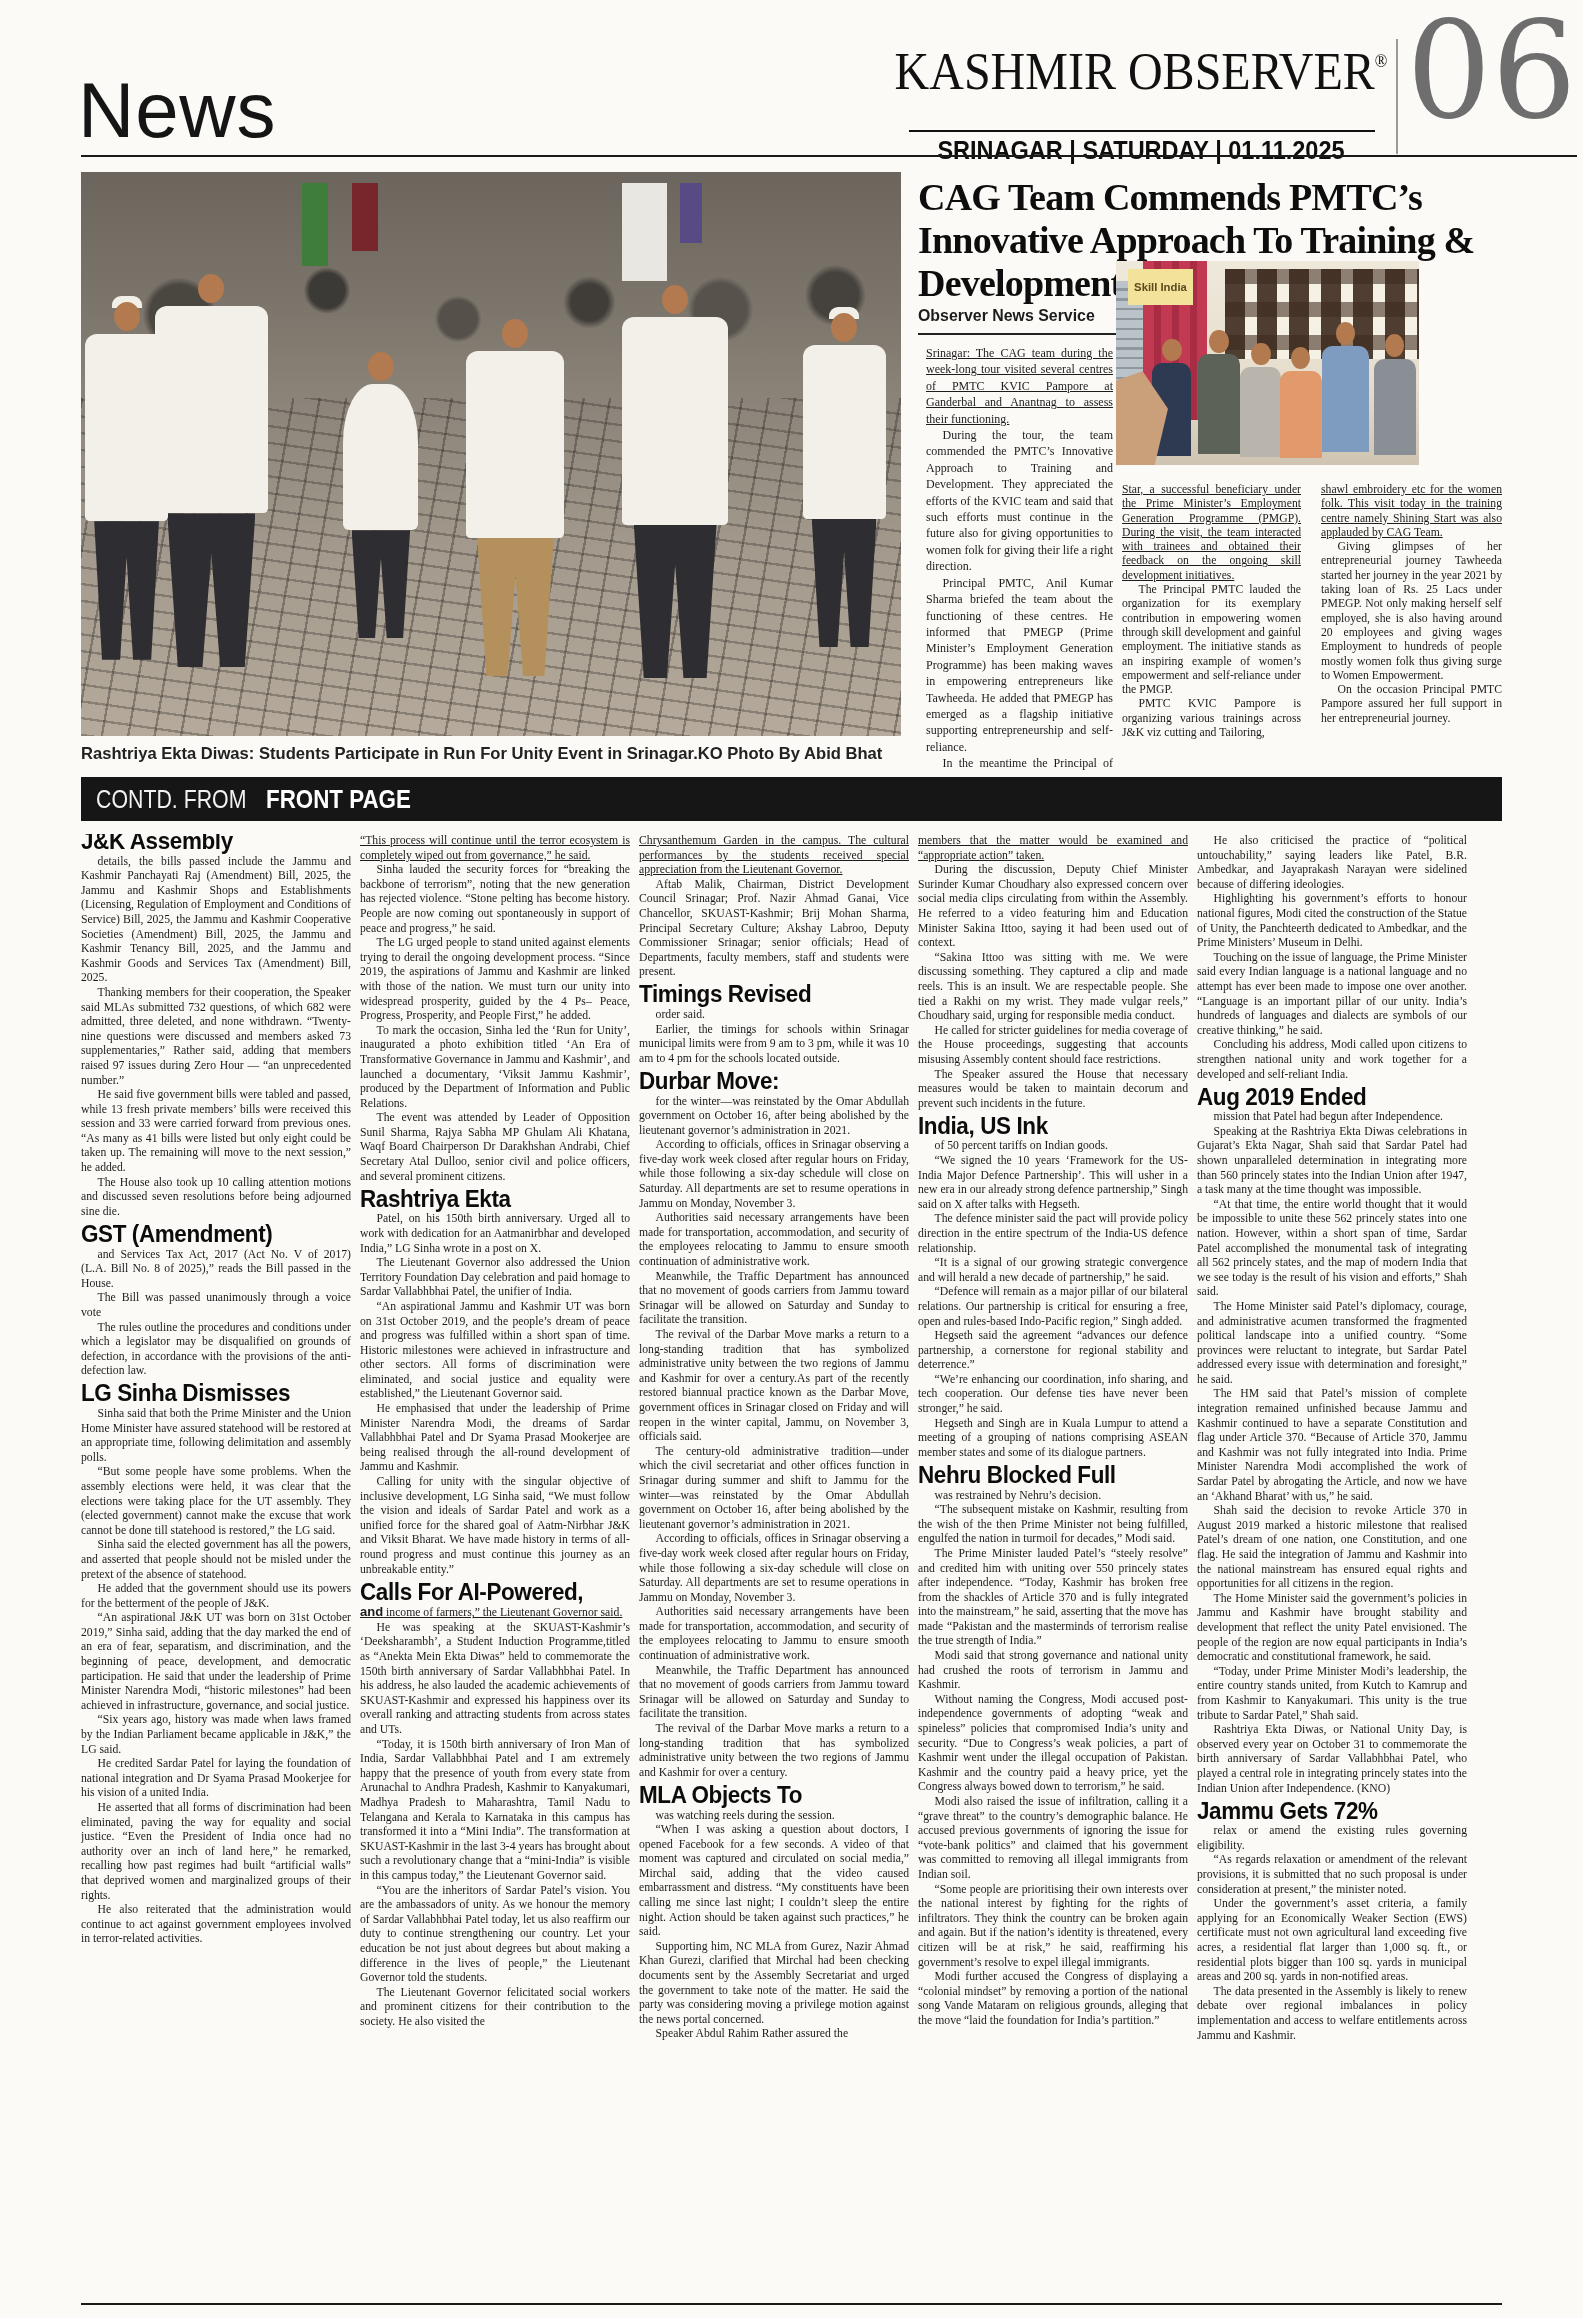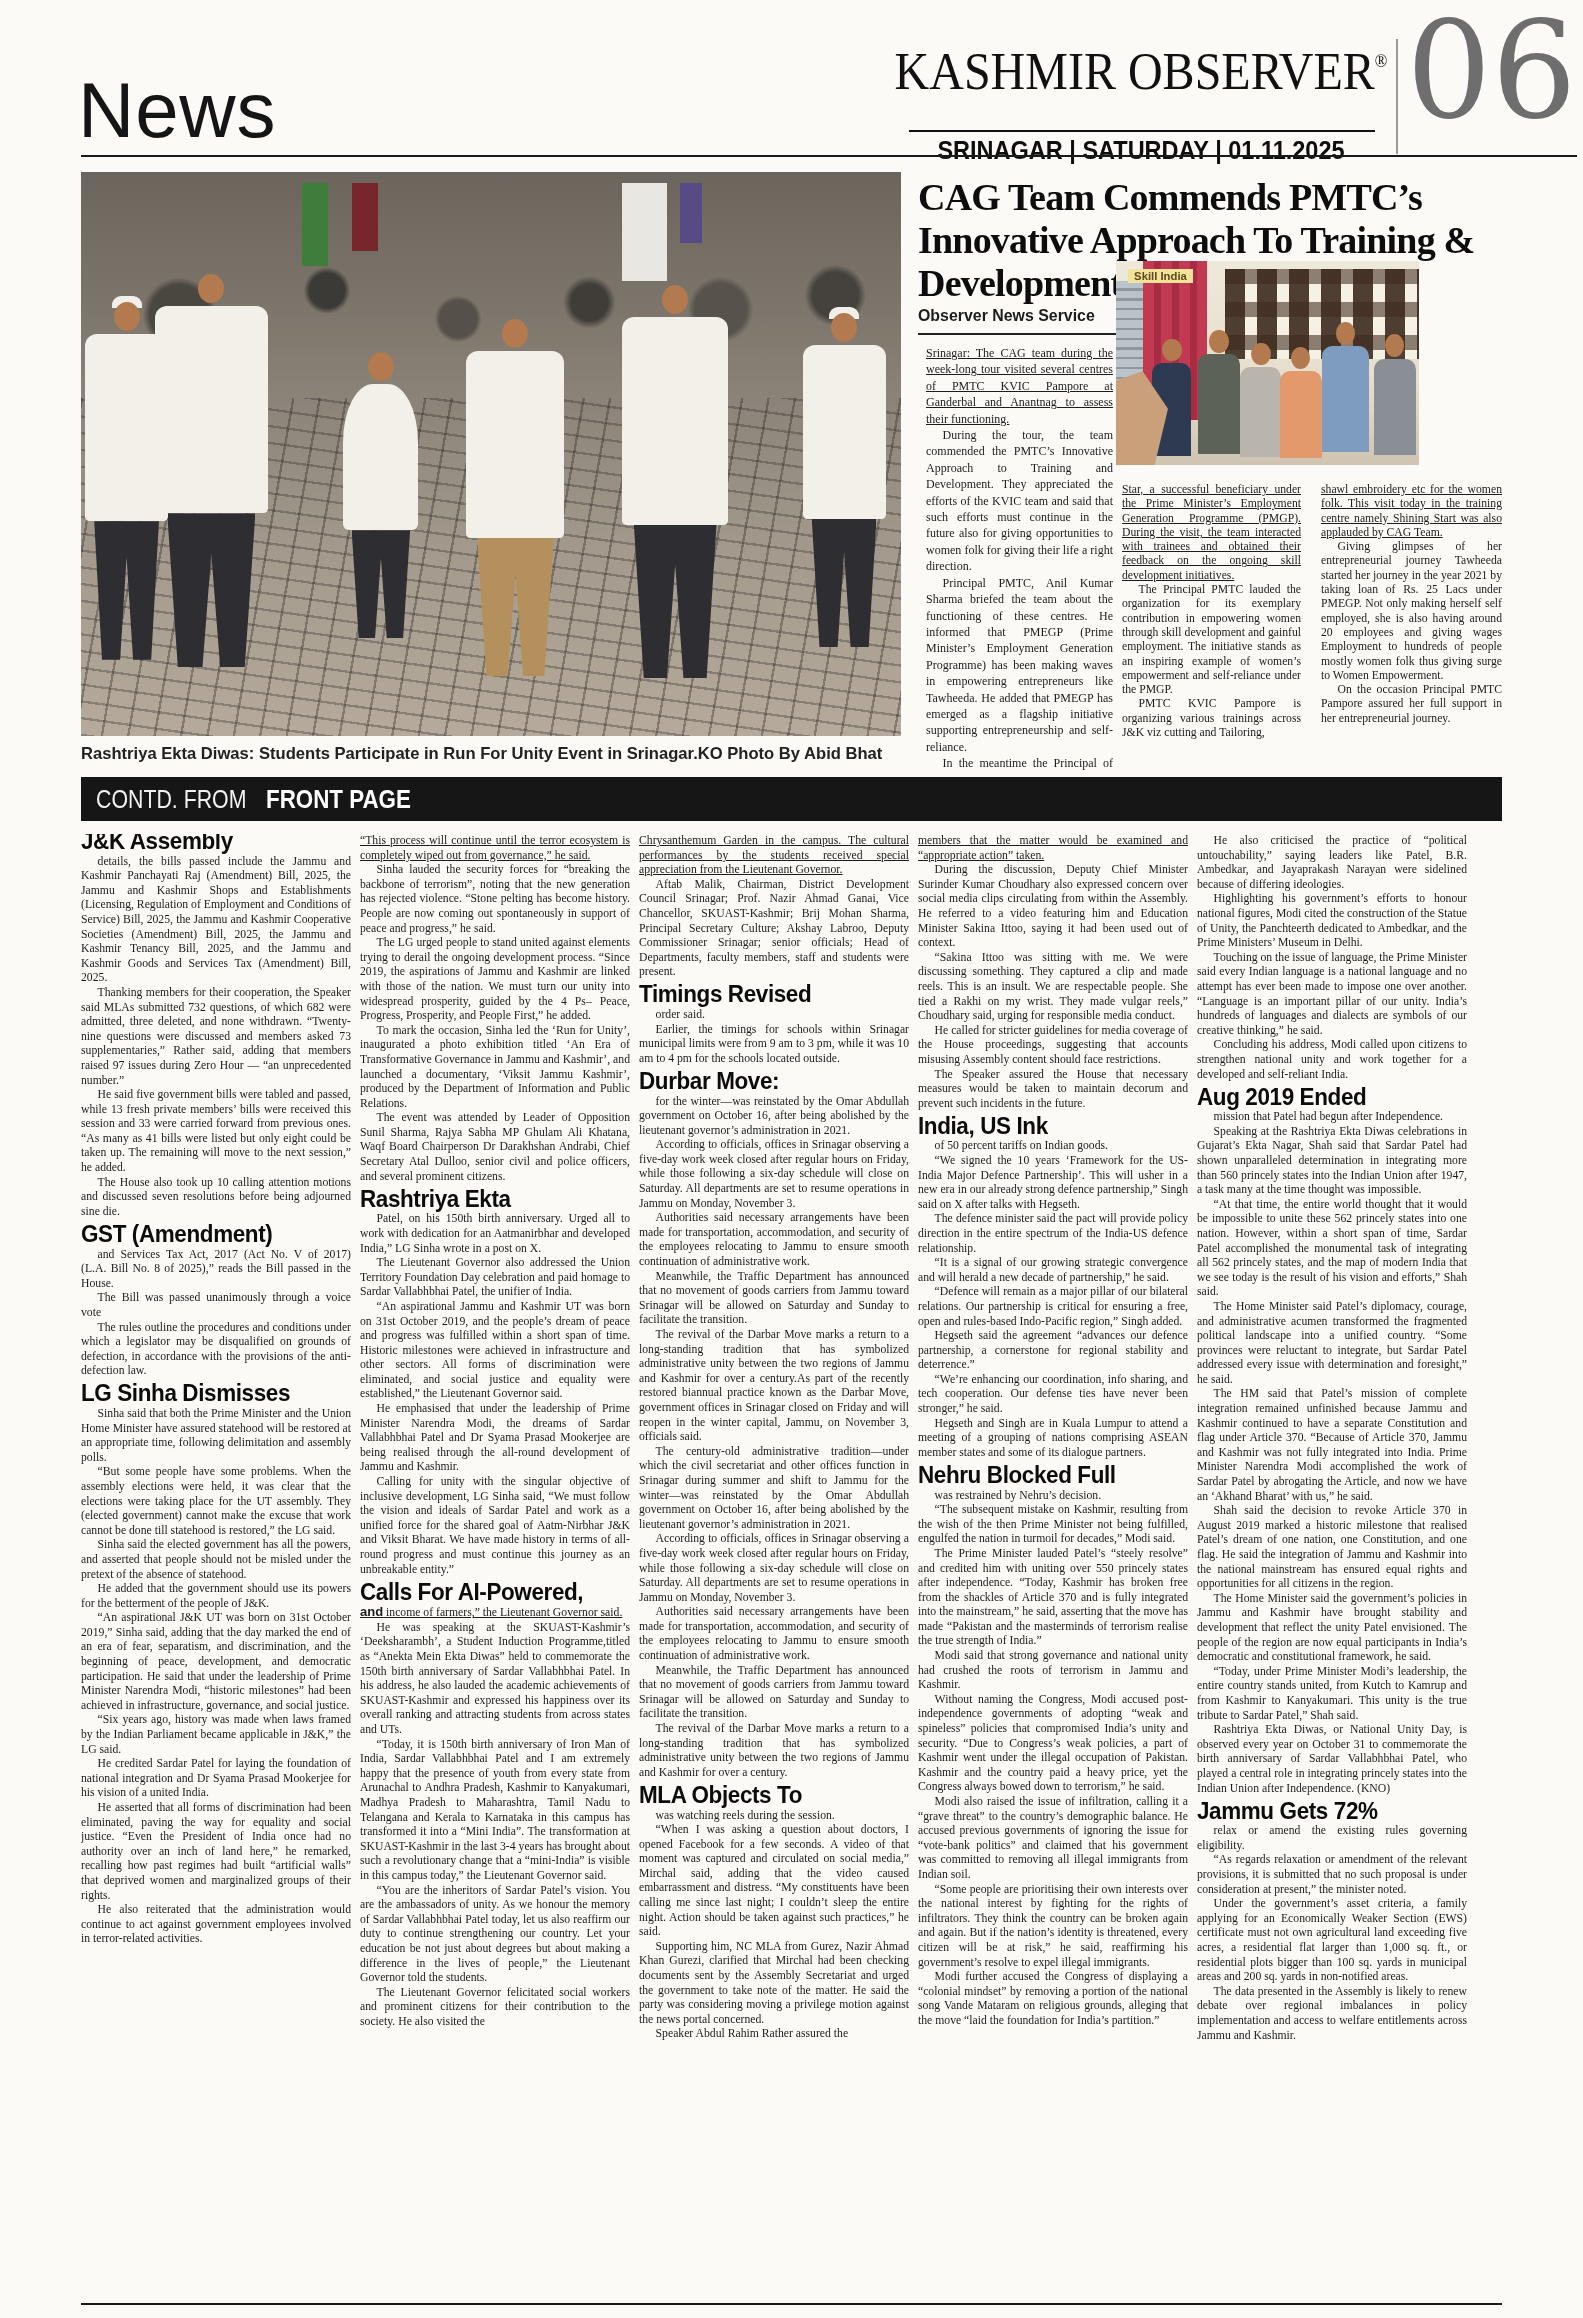--- a/index.html
+++ b/index.html
@@ -56,21 +56,21 @@
   .room-wall{position:absolute;inset:0;background:linear-gradient(180deg,#efe9dc 0%,#e6ddcc 60%,#cfc4b2 100%);}
   .window{position:absolute;left:0;top:10%;width:9%;height:70%;
       background:repeating-linear-gradient(180deg,#b9c3c9 0 7.5px,#8e979e 7.5px 9.8px);}
   .curtain{position:absolute;left:9%;top:0;width:21%;height:78%;
       background:repeating-linear-gradient(90deg,#c23a52 0 10.6px,#a72c44 10.6px 18px);}
   .frames-band{position:absolute;left:36%;top:4%;width:64%;height:44%;
       background:
         repeating-linear-gradient(90deg, rgba(61,42,30,.9) 0 19.6px, transparent 19.6px 32px),
         repeating-linear-gradient(180deg, rgba(61,42,30,.55) 0 15px, rgba(246,242,230,.9) 15px 33px);}
   .sign{position:absolute;left:4%;top:4%;background:#f2e29a;color:#5a4a1e;
-      font-family:"Liberation Sans",sans-serif;font-weight:700;font-size:11.3px;padding:1px 6px;}
+      font-family:"Liberation Sans",sans-serif;font-weight:700;font-size:11.3px;padding:12px 6px;}
   .person{position:absolute;bottom:0;}
   .person .p-head{width:19.6px;height:22.6px;border-radius:50%;background:#b27a4e;margin:0 auto 1.5px auto;}
   .person .p-body{width:100%;height:74%;border-radius:10.6px 10.6px 0 0;}
   .hand-fg{position:absolute;left:0;bottom:0;width:22%;height:46%;background:#caa07a;
       -webkit-clip-path:polygon(0 100%,0 10%,40% 0,78% 40%,58% 100%);
       clip-path:polygon(0 100%,0 10%,40% 0,78% 40%,58% 100%);}
   .caption{position:absolute;left:81px;top:743px;width:822px;font-family:"Liberation Sans",sans-serif;
       font-weight:700;font-size:17.3px;color:#222;transform:scaleX(.96);transform-origin:left;white-space:nowrap;}
   
   .headline{position:absolute;left:918px;top:176px;width:587px;font-family:"Liberation Serif",serif;

